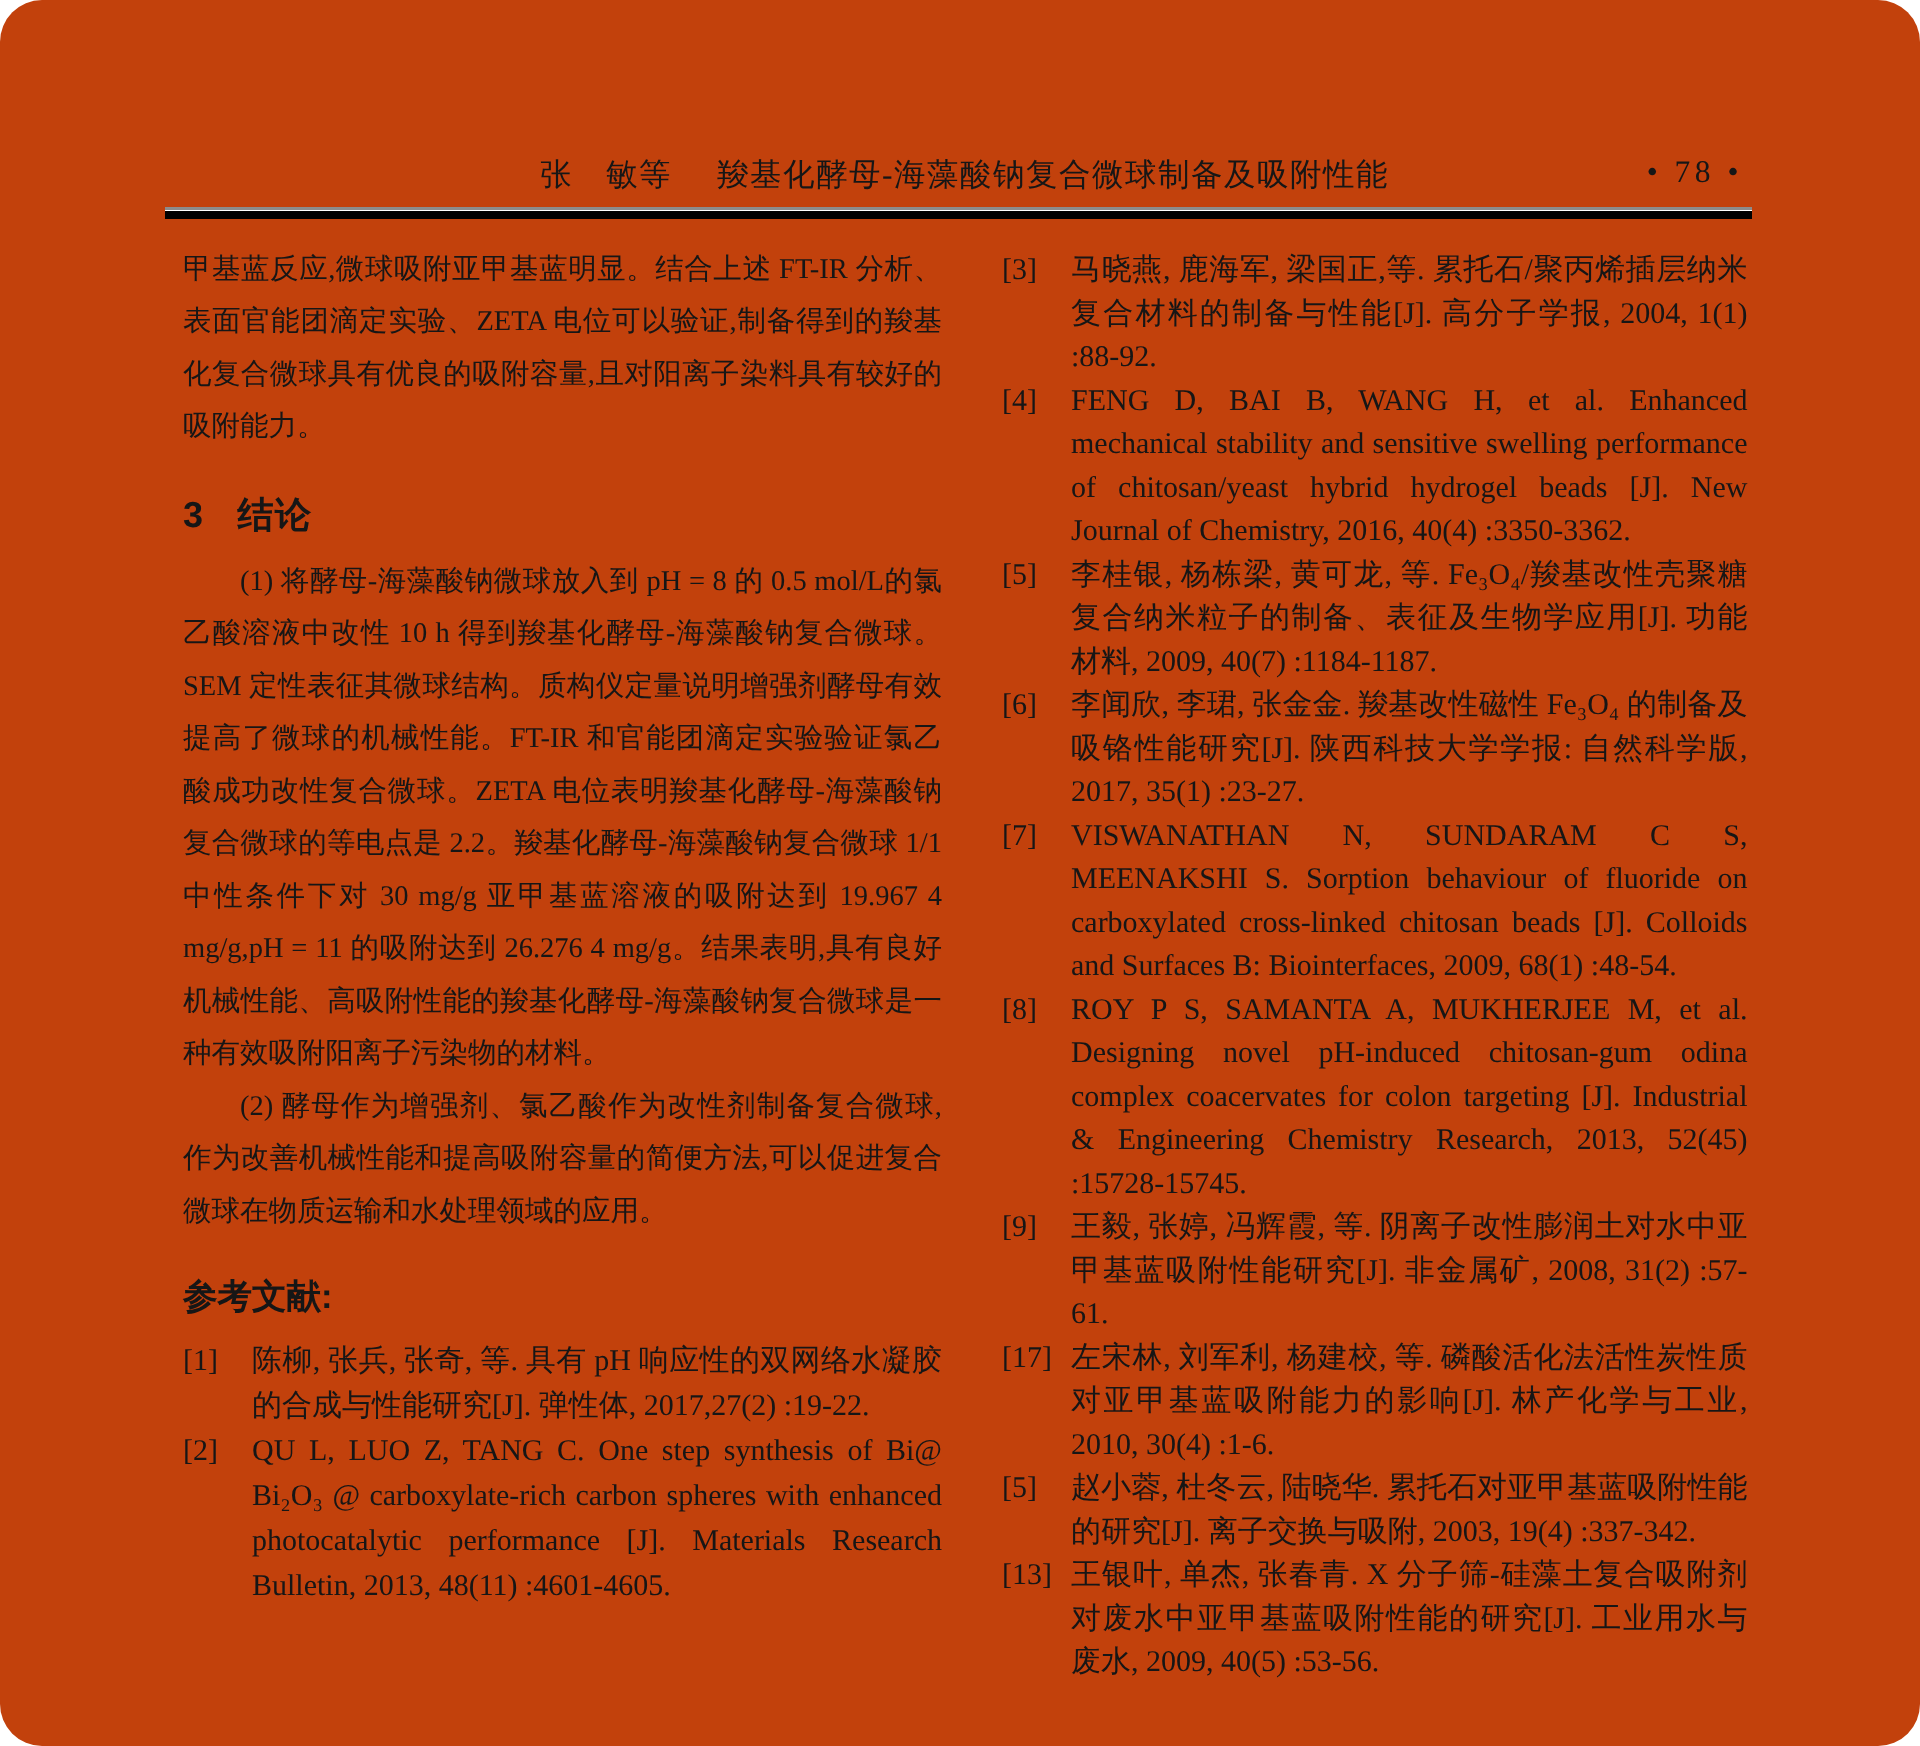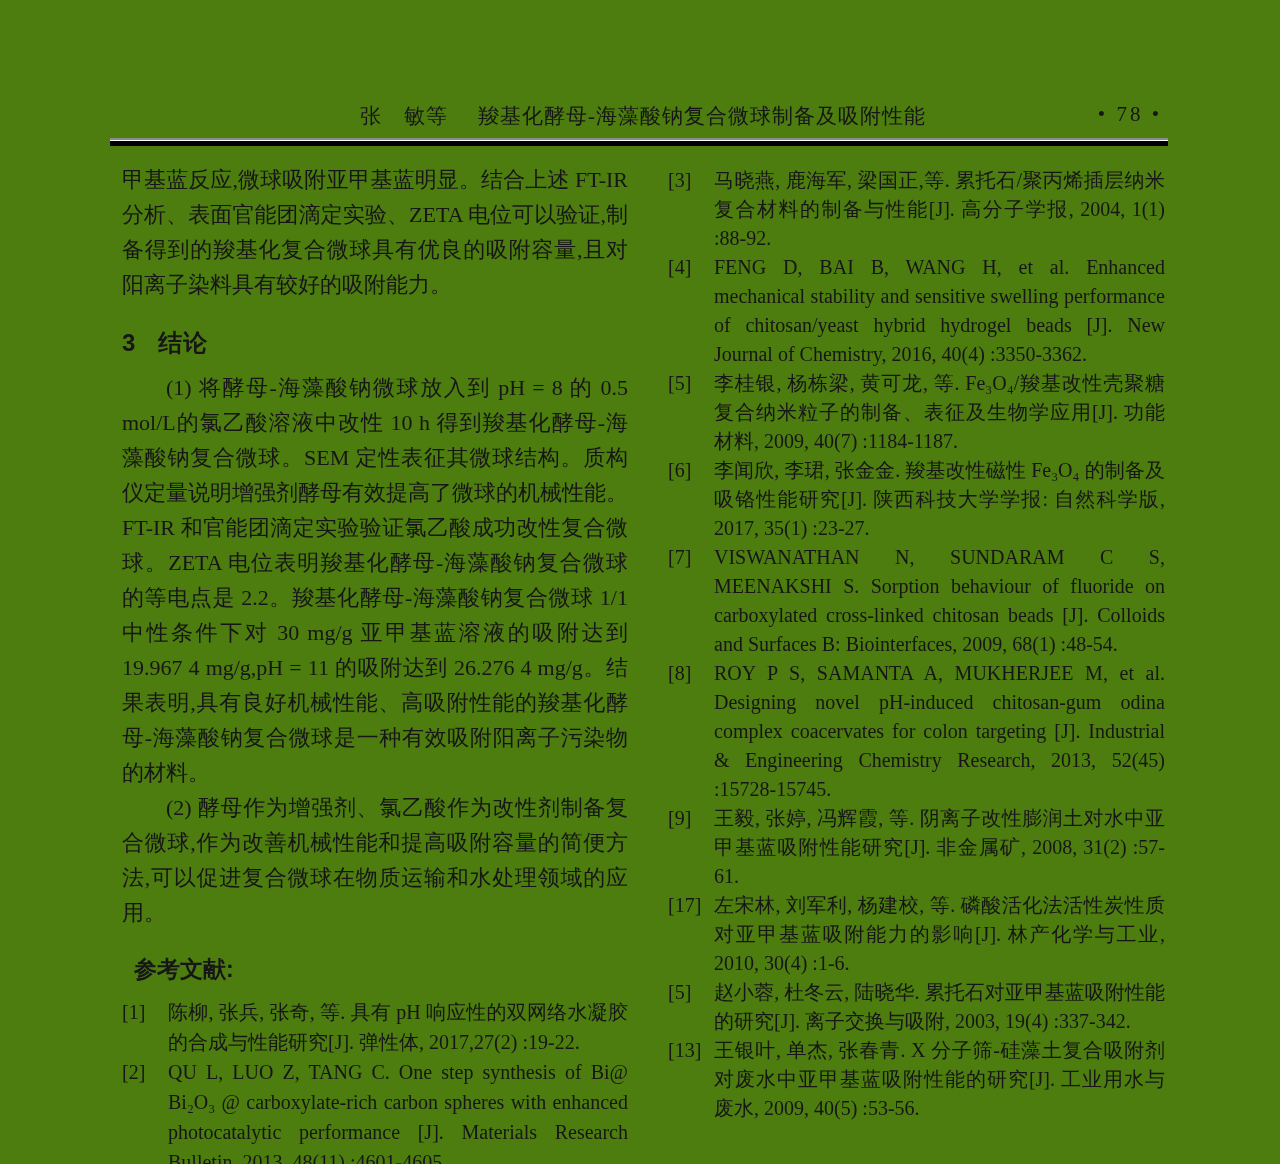--- a/index.html
+++ b/index.html
@@ -1,24 +1,25 @@
 <!DOCTYPE html>
 <html><head>
 <meta charset="utf-8">
 <style>
   * { margin: 0; padding: 0; box-sizing: border-box; }
   html, body { background: #ffffff; }
   .page {
     position: relative;
     width: 1280px;
     height: 1164px;
-    background: #4d7c0f;
+    background: #c2410c;
     color: #161616;
     font-family: "Liberation Serif", "DejaVu Serif", serif;
     overflow: hidden;
+    border-radius: 28px;
   }
   .page-header {
     position: absolute;
     top: 102px; left: 122px; width: 1042px; height: 28px;
     font-size: 21px;
   }
   .header-center {
     position: absolute; left: 0; right: 0; top: 0;
     text-align: center;
     white-space: nowrap;
@@ -31,39 +32,39 @@
   }
   .header-rule {
     position: absolute;
     top: 138px; left: 110px; width: 1058px; height: 8px;
     background: linear-gradient(to bottom, #8c8c8c 0px, #8c8c8c 2px, #ffffff 2px, #ffffff 3px, #000000 3px, #000000 8px);
   }
   .col { position: absolute; }
   .col-left  { top: 162px; left: 122px; width: 506px; }
   .col-right { top: 166px; left: 668px; width: 497px; }
   .body-p {
-    font-size: 22px;
+    font-size: 19px;
     line-height: 35px;
     text-align: justify;
     text-indent: 2em;
   }
   .body-p.no-indent { text-indent: 0; }
   .section-heading {
     font-family: "Liberation Sans", "DejaVu Sans", sans-serif;
     font-size: 24px;
     font-weight: bold;
     margin: 25px 0 11px 0;
     letter-spacing: 1px;
   }
   .section-num { margin-right: 22px; }
   .refs-heading {
     font-family: "Liberation Sans", "DejaVu Sans", sans-serif;
     font-size: 23px;
     font-weight: bold;
-    margin: 24px 0 12px 12px;
+    margin: 24px 0 12px 0;
   }
   .refs { font-size: 20px; line-height: 30px; }
   .col-right .refs { line-height: 29px; }
   .ref {
     position: relative;
     padding-left: 46px;
     text-align: justify;
   }
   .ref-id { position: absolute; left: 0; top: 0; }
 </style>

